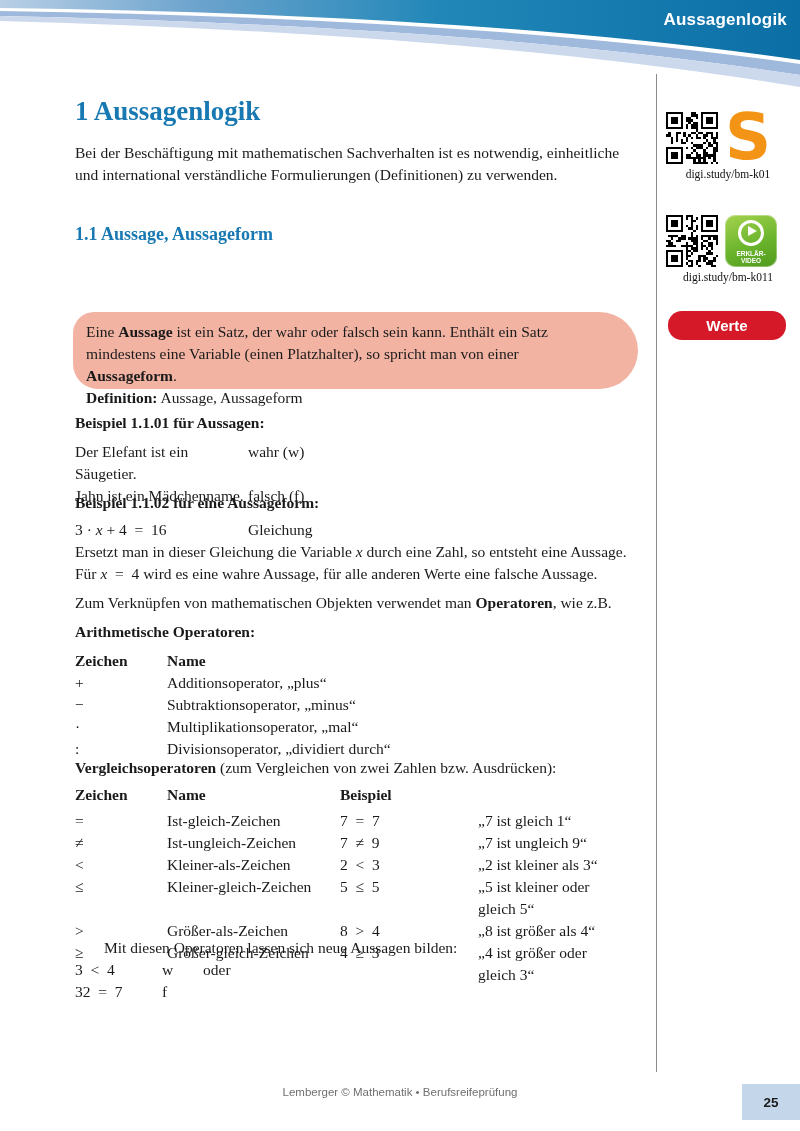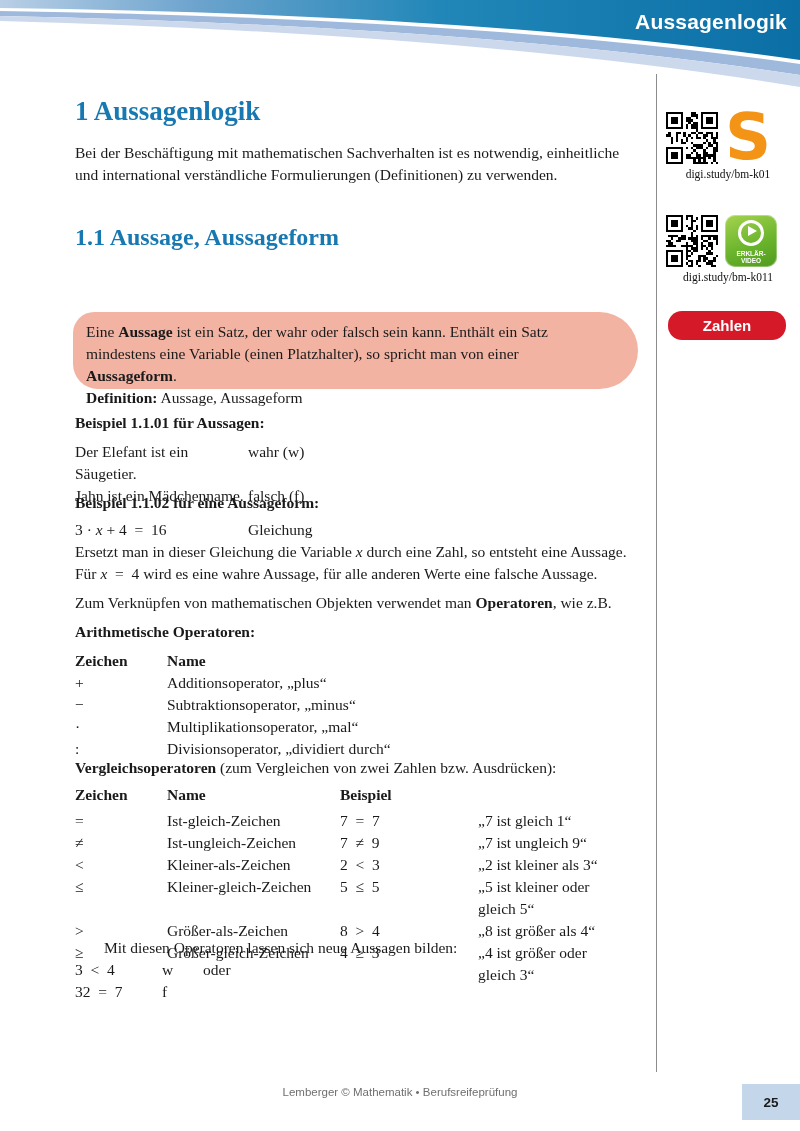--- a/index.html
+++ b/index.html
@@ -1,21 +1,21 @@
 <!DOCTYPE html>
 <html><head>
 <meta charset="utf-8">
 <style>
   html,body{margin:0;padding:0;background:#ffffff;}
   .page{position:relative;width:800px;height:1131px;background:#ffffff;overflow:hidden;
         font-family:"Liberation Serif",serif;color:#1a1a1a;}
   
   .header-wave{position:absolute;top:0;left:0;width:800px;height:95px;}
   .header-title{position:absolute;top:10px;right:13px;font-family:"Liberation Sans",sans-serif;
-        font-weight:bold;font-size:21px;color:#ffffff;letter-spacing:.2px;}
+        font-weight:bold;font-size:17px;color:#ffffff;letter-spacing:.2px;}
   
   .vline{position:absolute;left:656px;top:74px;width:1px;height:998px;background:#8c8c8c;}
   .sidebar-qr{position:absolute;left:666px;width:124px;}
   .qr-row{display:flex;align-items:flex-start;gap:7px;}
   .qr-svg{width:52px;height:52px;display:block;}
   .qr-label{width:124px;text-align:center;font-size:11.5px;margin-top:4px;color:#111;}
   .s-logo{font-family:"DejaVu Sans",sans-serif;font-weight:bold;font-size:64px;line-height:50px;
         color:#f49416;letter-spacing:-2px;}
   .video-badge{width:52px;height:52px;border-radius:10px;position:relative;
         background:linear-gradient(160deg,#a6d34f 0%,#6cb52d 55%,#4e9a1d 100%);
@@ -25,21 +25,21 @@
   .video-play{position:absolute;top:11px;left:23px;width:0;height:0;
         border-left:9px solid #fff;border-top:5px solid transparent;border-bottom:5px solid transparent;}
   .video-text{position:absolute;bottom:3px;width:100%;text-align:center;color:#fff;
         font-family:"Liberation Sans",sans-serif;font-weight:bold;font-size:6.5px;line-height:7px;}
   .merke{position:absolute;left:668px;top:311px;width:118px;height:29px;background:#d61929;
         border-radius:14px;display:flex;align-items:center;justify-content:center;}
   .merke span{color:#fff;font-family:"Liberation Sans",sans-serif;font-weight:bold;font-size:15px;}
   
   .main{position:absolute;left:75px;width:552px;}
   .h1{top:96px;font-size:27px;font-weight:bold;color:#1878b2;}
-  .h2{top:224px;font-size:24px;font-weight:bold;color:#1878b2;}
+  .h2{top:224px;font-size:18px;font-weight:bold;color:#1878b2;}
   .body-txt{font-size:15.5px;line-height:22px;}
   .intro{top:142px;}
   .defbox{position:absolute;left:73px;top:312px;width:565px;height:77px;background:#f2b3a3;
         border-radius:22px 40px 40px 26px;box-sizing:border-box;padding:9px 26px 0 13px;}
   .bold{font-weight:bold;}
   .seg-b{font-weight:bold;}
   .seg-i{font-style:italic;}
   .pre{white-space:pre-wrap;}
   .row{display:grid;line-height:22px;}
   .tbl-ex .row{grid-template-columns:173px auto;}
@@ -363,21 +363,21 @@
         <div class="video-text">
           <span>ERKLÄR-</span><br>
           <span>VIDEO</span>
         </div>
       </div>
     </div>
     <div class="qr-label">digi.study/bm-k011</div>
   </div>
 
   <div class="merke">
-    <span>Zahlen</span>
+    <span>Werte</span>
   </div>
 
   <div class="main h1" style="position:absolute;">1 Aussagenlogik</div>
 
   <div class="main body-txt intro" style="position:absolute;">Bei der Beschäftigung mit mathematischen Sachverhalten ist es notwendig, einheitliche und international verständliche Formulierungen (Definitionen) zu verwenden.</div>
 
   <div class="main h2" style="position:absolute;">1.1 Aussage, Aussageform</div>
 
   <div class="defbox body-txt">
     <div><span>Eine </span><span class="seg-b">Aussage</span><span> ist ein Satz, der wahr oder falsch sein kann. Enthält ein Satz mindestens eine Variable (einen Platzhalter), so spricht man von einer </span><span class="seg-b">Aussageform</span><span>.</span></div>

